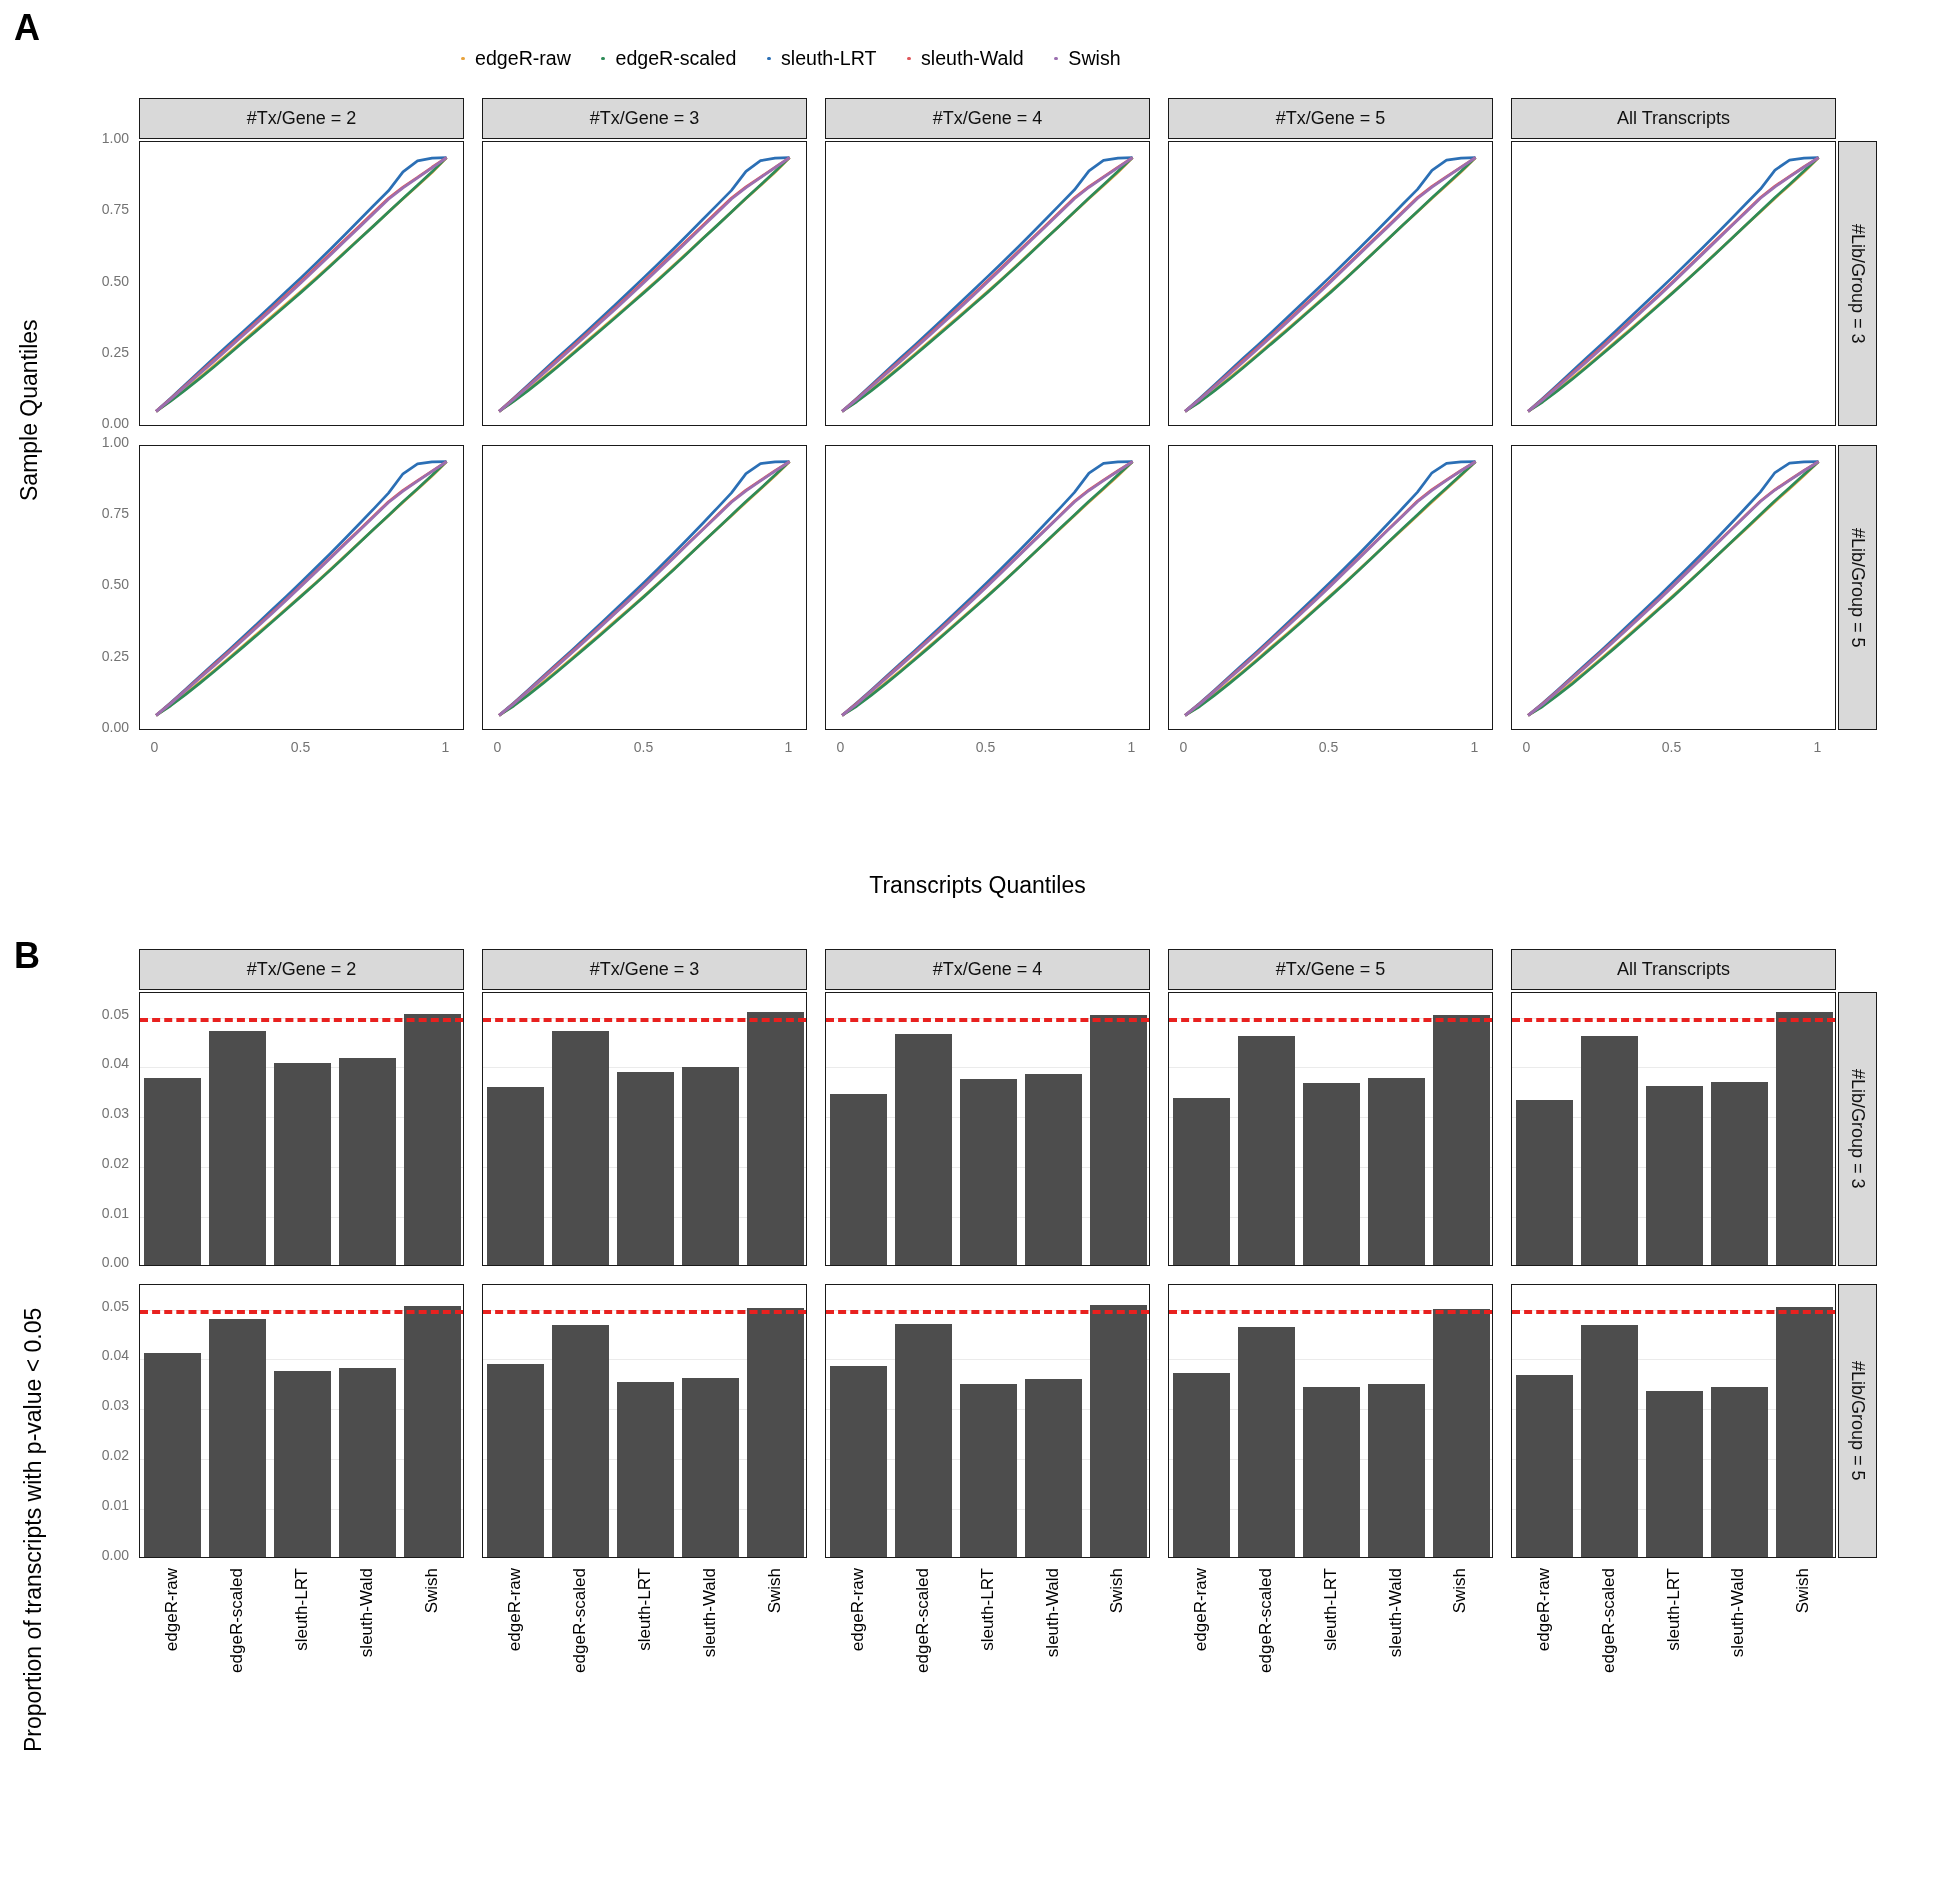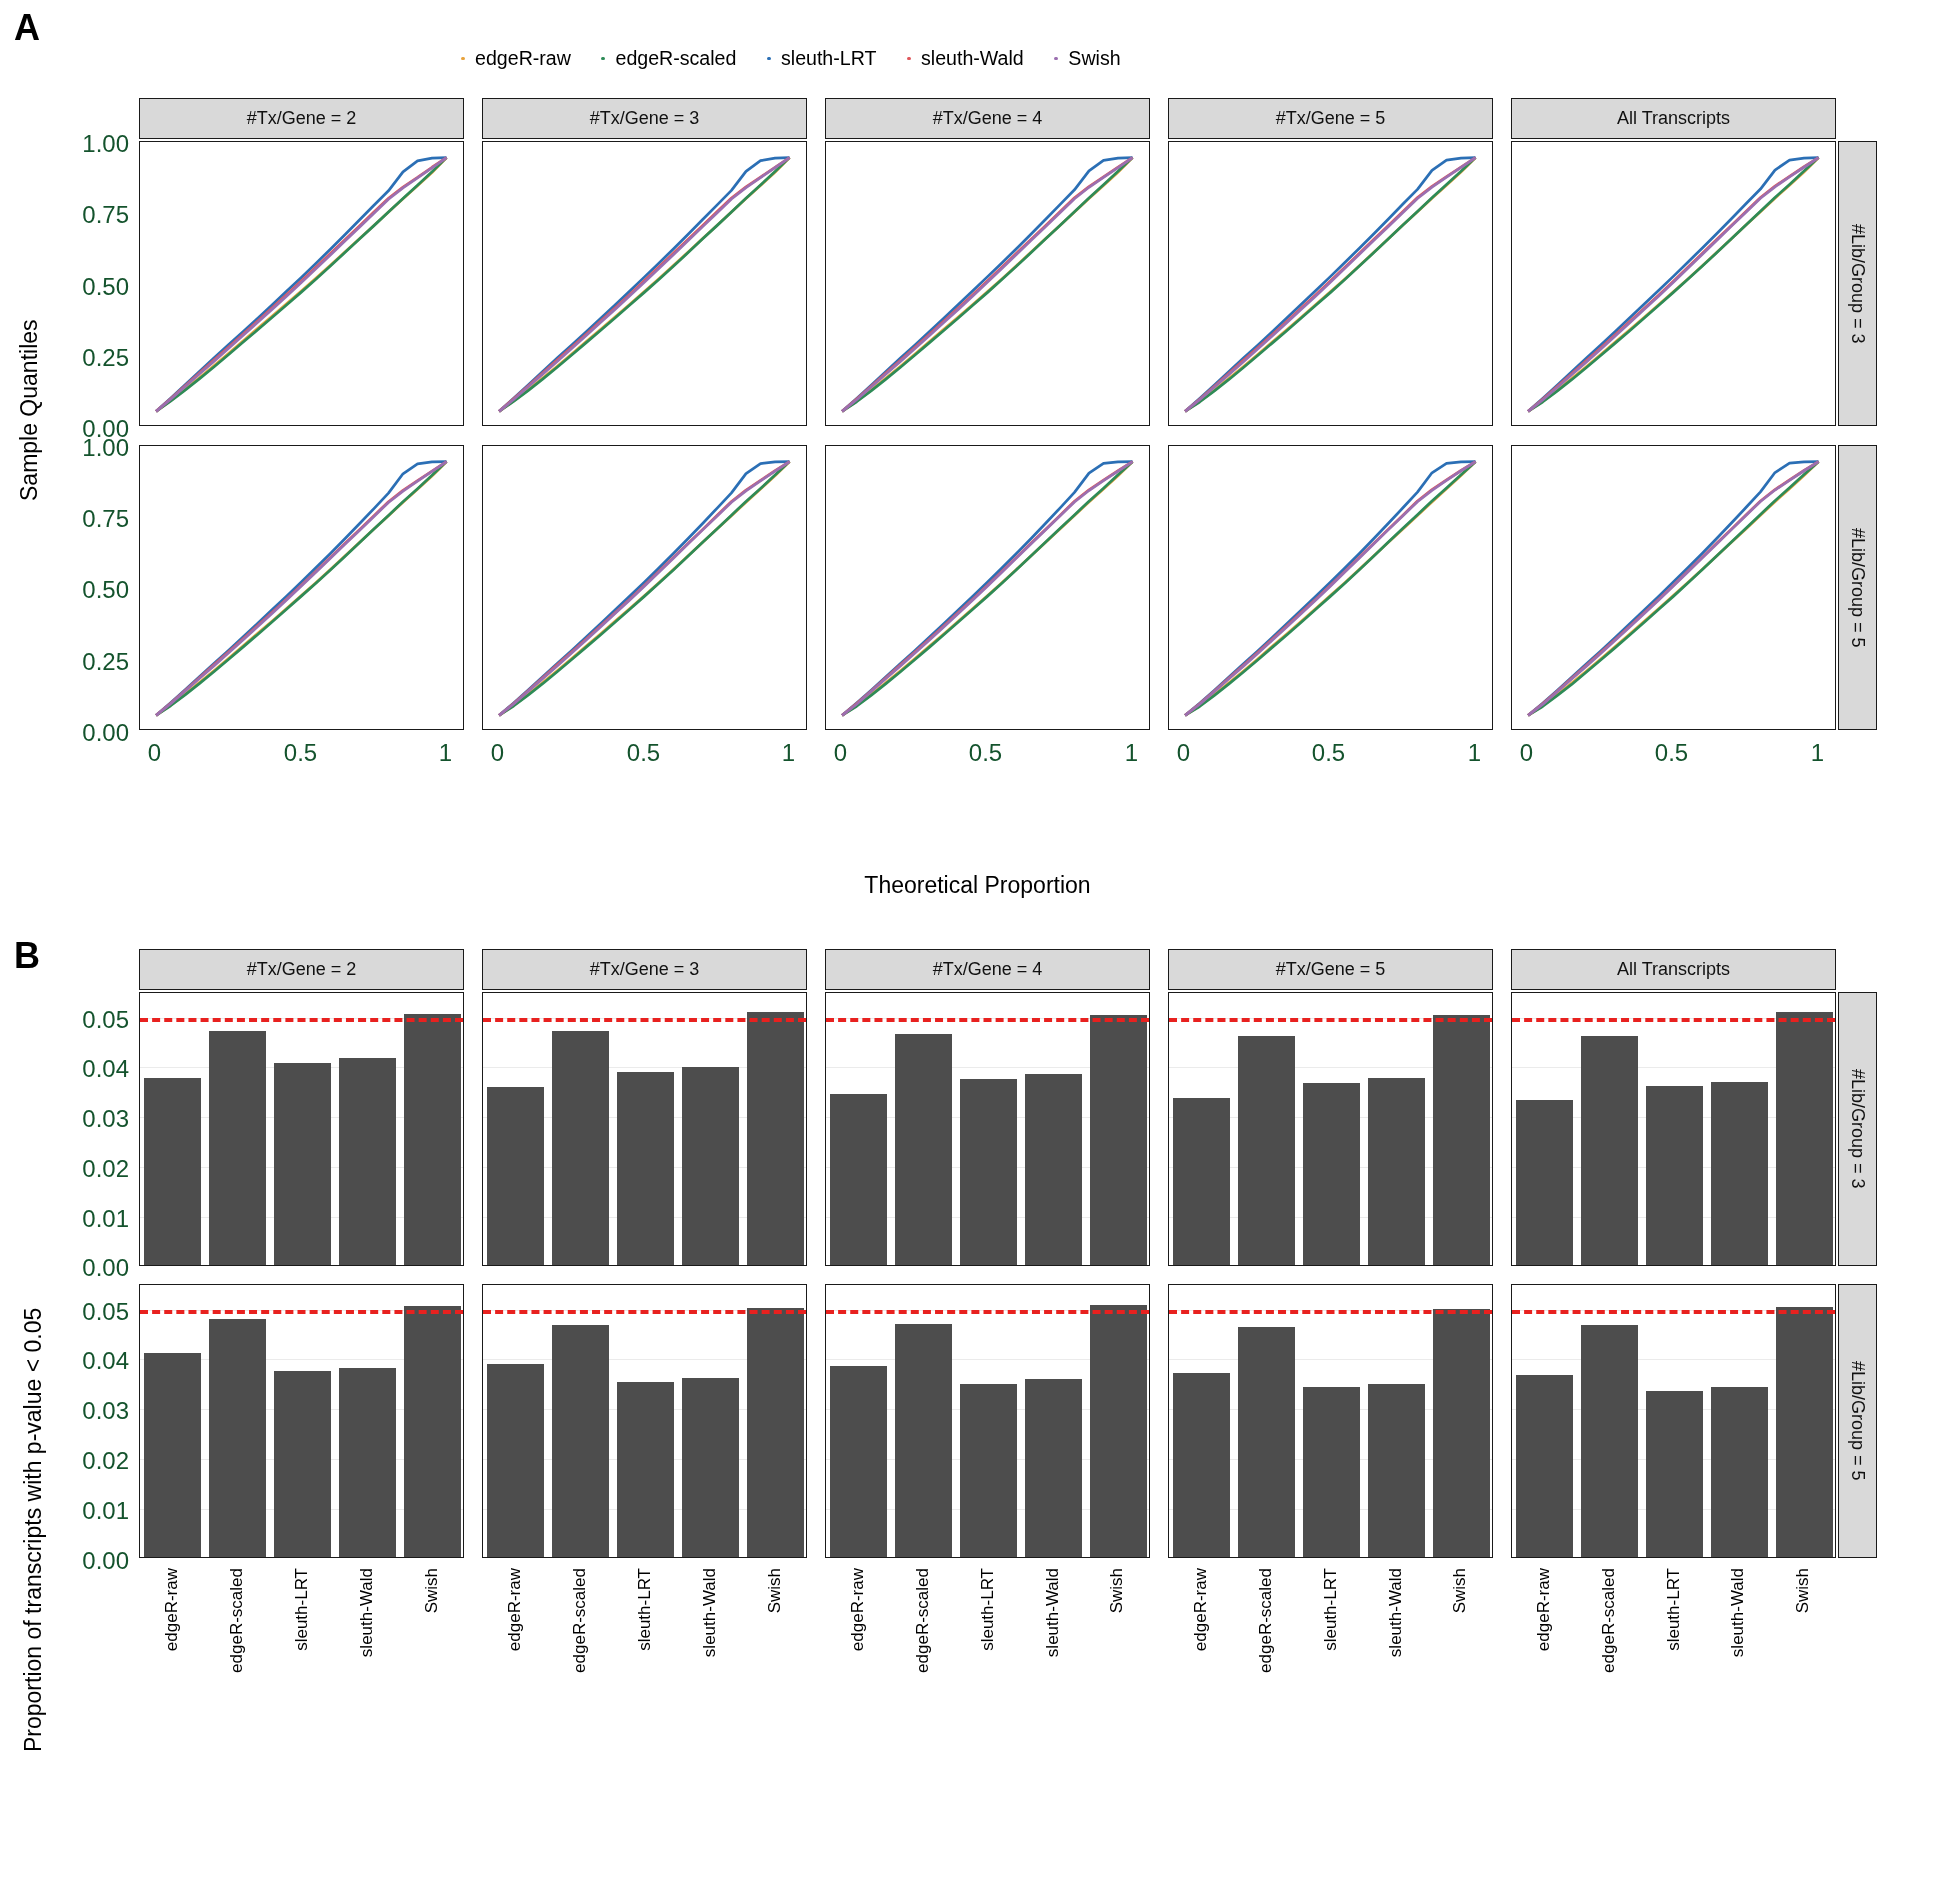--- a/index.html
+++ b/index.html
@@ -7,21 +7,21 @@
   .page{position:relative;width:1994px;height:1877px;}
 
   
   .panel-letter{position:absolute;font-size:36px;font-weight:bold;font-family:"Liberation Sans",sans-serif;}
 
   
   .strip{background:#d9d9d9;border:1.2px solid #1a1a1a;display:flex;align-items:center;justify-content:center;
          font-size:18px;color:#111;box-sizing:border-box;}
   .strip-right{writing-mode:vertical-rl;}
   .cell{background:#ffffff;border:1.2px solid #1a1a1a;box-sizing:border-box;position:relative;overflow:hidden;}
-  .tick-lab{position:absolute;font-size:24px;color:#14532d;white-space:nowrap;}
+  .tick-lab{position:absolute;font-size:14px;color:#737373;white-space:nowrap;}
 
   
   #legend{position:absolute;display:flex;align-items:center;gap:0;}
   .leg-item{display:flex;align-items:center;margin-right:30.5px;}
   .leg-dot{width:3.9px;height:3.9px;border-radius:50%;margin-right:10.2px;display:inline-block;}
   .leg-txt{font-size:19.6px;}
 
   
   #secA{position:absolute;left:0;top:0;width:1994px;height:927px;}
   #A-ylab{position:absolute;transform:rotate(-90deg);transform-origin:left top;font-size:23px;white-space:nowrap;}
@@ -59,21 +59,21 @@
         <div class="leg-item">
           <span class="leg-dot" style="background: rgb(224, 86, 91);"></span>
           <span class="leg-txt">sleuth-Wald</span>
         </div>
         <div class="leg-item">
           <span class="leg-dot" style="background: rgb(155, 111, 176);"></span>
           <span class="leg-txt">Swish</span>
         </div>
       </div>
     <div id="A-ylab" style="left:15.6px;top:501px;">Sample Quantiles</div>
-    <div id="A-xlab" style="left:430px;top:872px;width:1095px;">Theoretical Proportion</div>
+    <div id="A-xlab" style="left:430px;top:872px;width:1095px;">Transcripts Quantiles</div>
     <div id="A-grid">
         <div class="strip" style="position: absolute; left: 139px; top: 98px; width: 325px; height: 41px;">#Tx/Gene = 2</div>
         <div class="strip" style="position: absolute; left: 482px; top: 98px; width: 325px; height: 41px;">#Tx/Gene = 3</div>
         <div class="strip" style="position: absolute; left: 825px; top: 98px; width: 325px; height: 41px;">#Tx/Gene = 4</div>
         <div class="strip" style="position: absolute; left: 1168px; top: 98px; width: 325px; height: 41px;">#Tx/Gene = 5</div>
         <div class="strip" style="position: absolute; left: 1511px; top: 98px; width: 325px; height: 41px;">All Transcripts</div>
         <div class="tick-lab" style="left: 63px; top: 415px; width: 66px; text-align: right;">0.00</div>
         <div class="tick-lab" style="left: 63px; top: 344px; width: 66px; text-align: right;">0.25</div>
         <div class="tick-lab" style="left: 63px; top: 273px; width: 66px; text-align: right;">0.50</div>
         <div class="tick-lab" style="left: 63px; top: 201px; width: 66px; text-align: right;">0.75</div>

